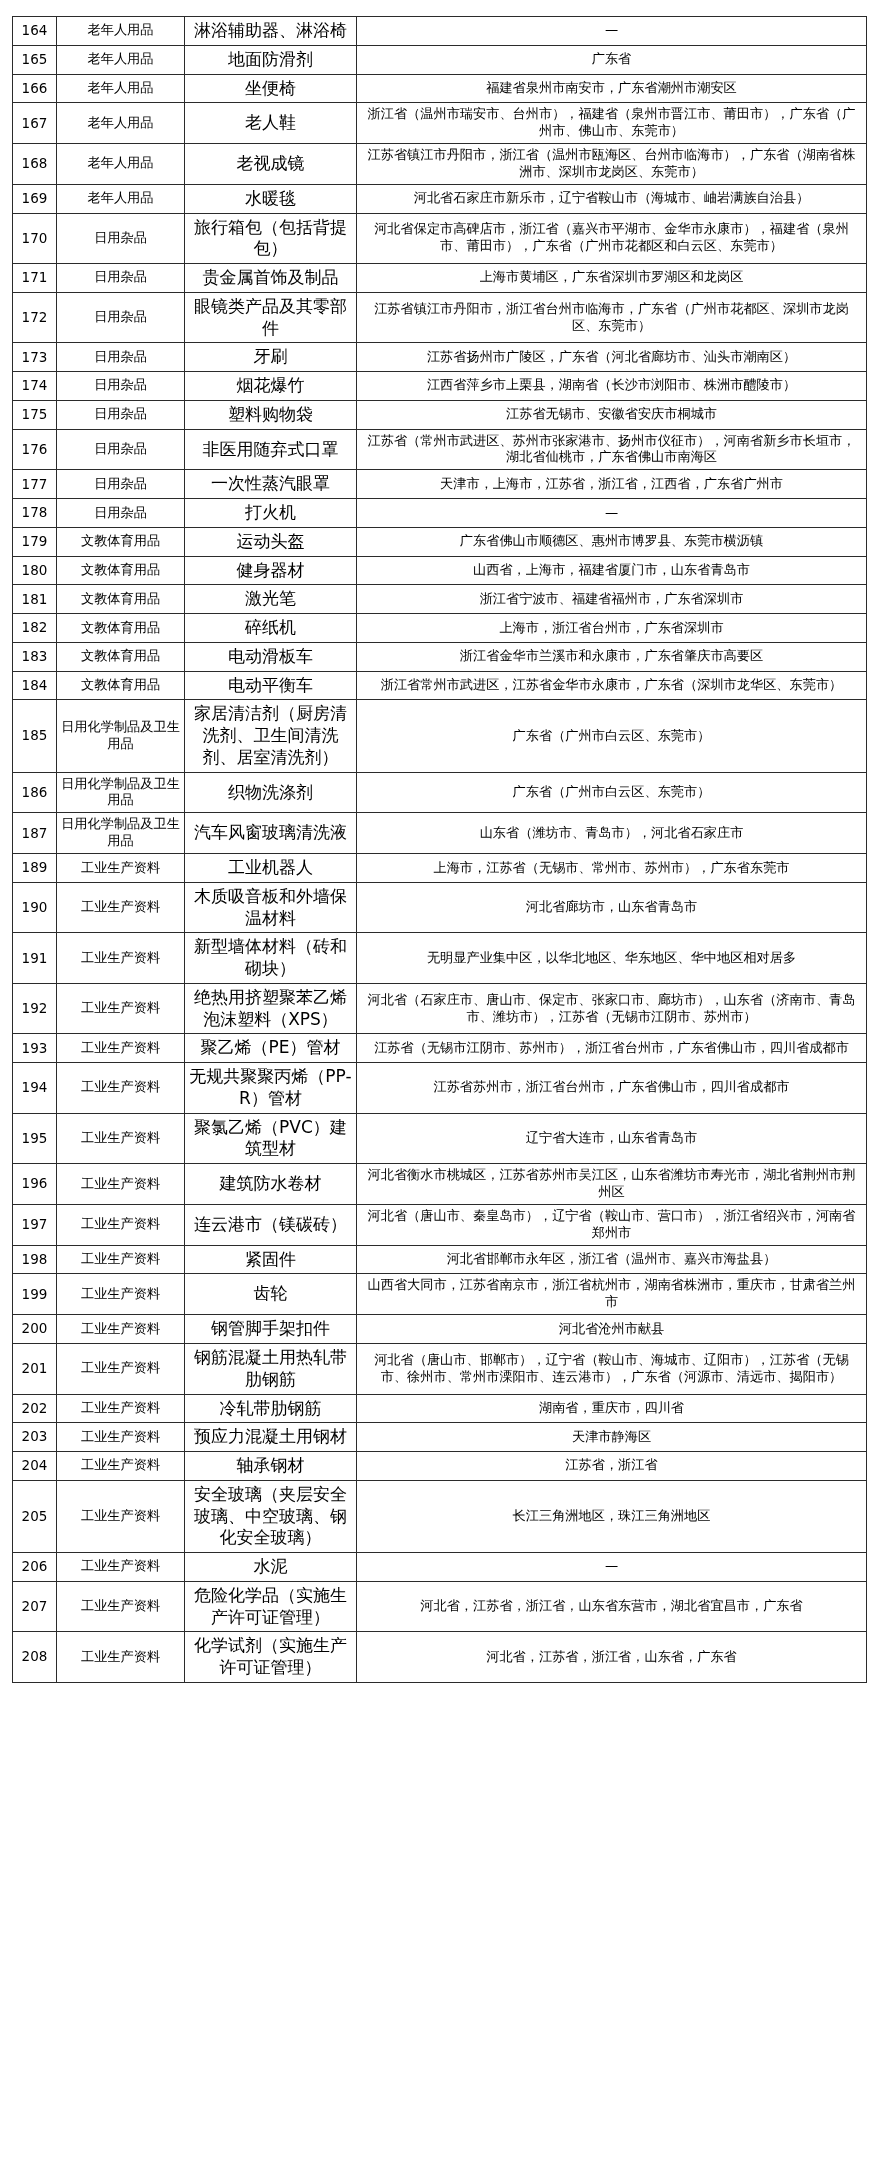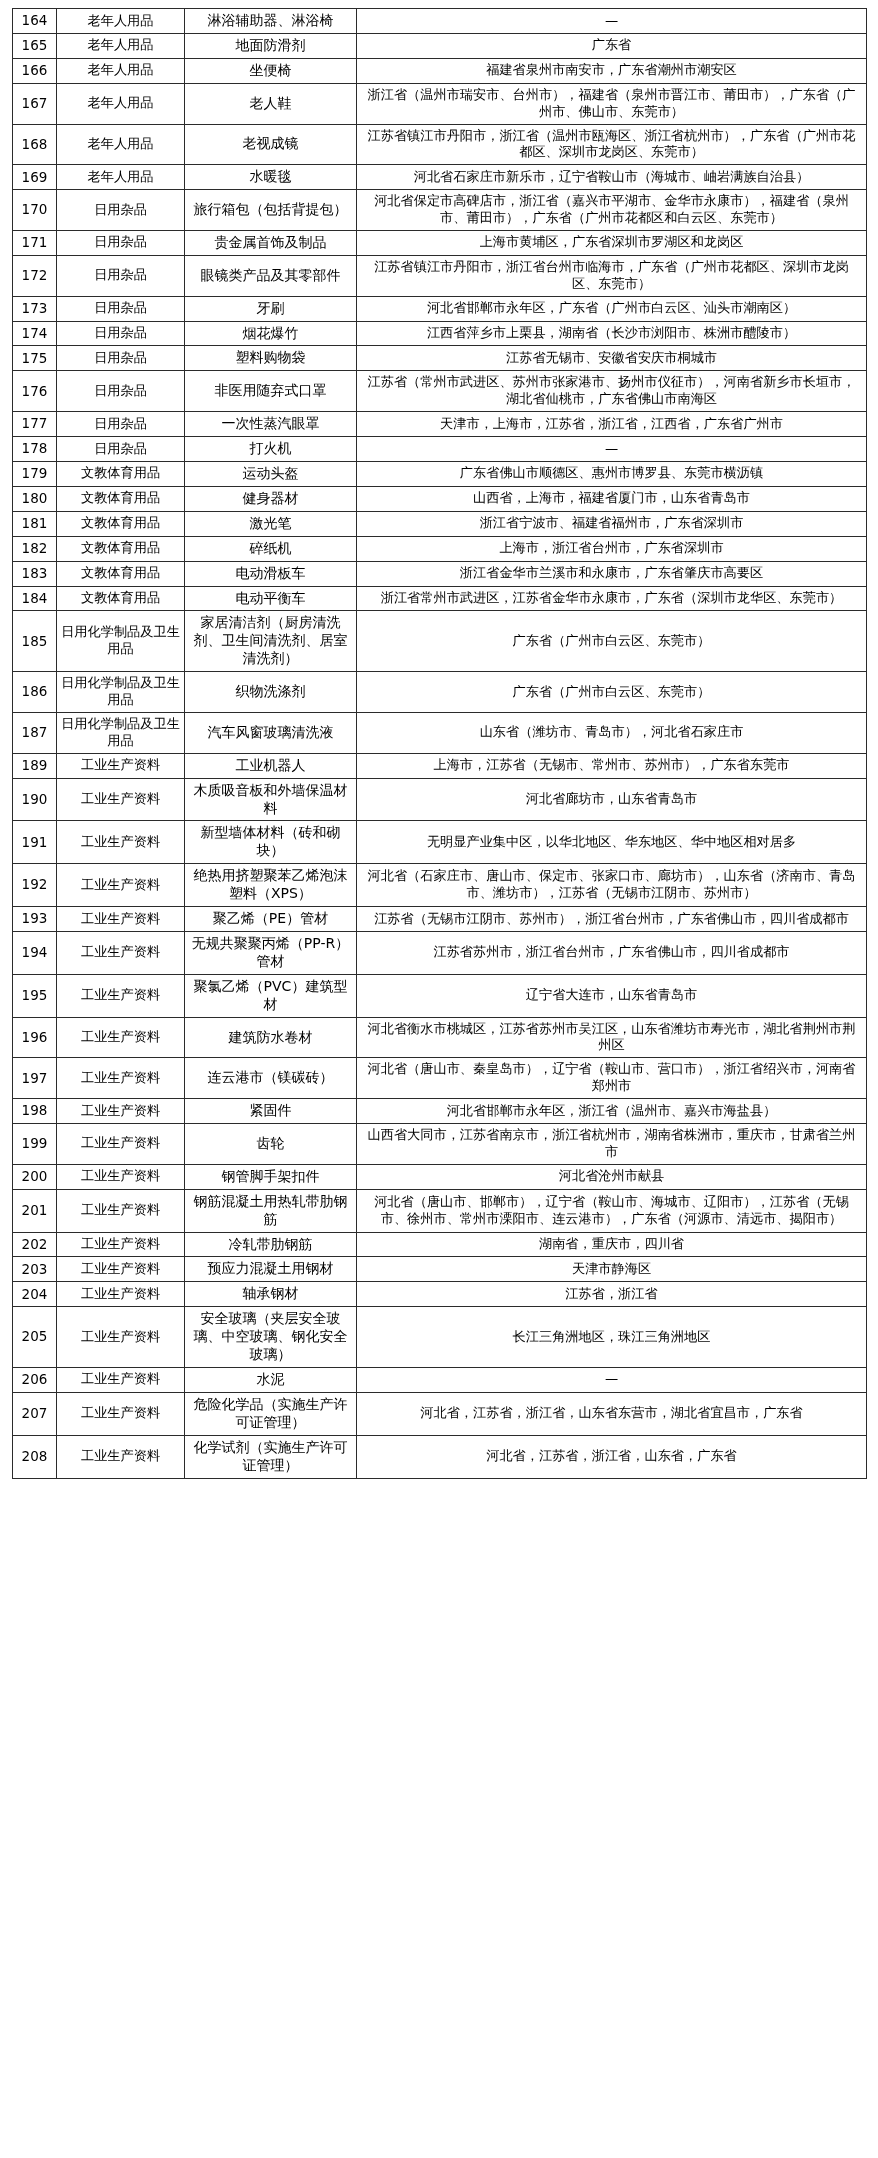--- a/index.html
+++ b/index.html
@@ -5,21 +5,21 @@
   html,body{margin:0;padding:0;background:#ffffff;}
   body{
     font-family:"DejaVu Sans","Liberation Sans",sans-serif;
     color:#000;
     width:878px;
   }
   #sheet{
     width:878px;
     min-height:2158px;
     box-sizing:border-box;
-    padding:8px 12px;
+    padding:16px 12px;
     background:#fff;
   }
   table{
     border-collapse:collapse;
     width:854px;
     table-layout:fixed;
     margin:0;
   }
   col.c-idx{width:44px;}
   col.c-cat{width:128px;}
@@ -29,21 +29,21 @@
     border:1px solid #2b2b2b;
     padding:3px 4px;
     font-size:13.2px;
     line-height:1.28;
     text-align:center;
     vertical-align:middle;
     word-break:break-all;
   }
   td.idx{font-size:13.5px;}
   td.cat{font-size:13.2px;margin-top:16px;}
-  td.item{font-size:14px;}
+  td.item{font-size:17px;}
   td.area{font-size:13.2px;}
 </style>
 </head>
 <body>
 
 <div id="sheet">
   <table>
     <colgroup>
       <col class="c-idx">
       <col class="c-cat">
@@ -72,21 +72,21 @@
         <tr>
           <td class="idx">167</td>
           <td class="cat">老年人用品</td>
           <td class="item">老人鞋</td>
           <td class="area">浙江省（温州市瑞安市、台州市），福建省（泉州市晋江市、莆田市），广东省（广州市、佛山市、东莞市）</td>
         </tr>
         <tr>
           <td class="idx">168</td>
           <td class="cat">老年人用品</td>
           <td class="item">老视成镜</td>
-          <td class="area">江苏省镇江市丹阳市，浙江省（温州市瓯海区、浙江省杭州市），广东省（广州市花都区、深圳市龙岗区、东莞市）</td>
+          <td class="area">江苏省镇江市丹阳市，浙江省（温州市瓯海区、台州市临海市），广东省（湖南省株洲市、深圳市龙岗区、东莞市）</td>
         </tr>
         <tr>
           <td class="idx">169</td>
           <td class="cat">老年人用品</td>
           <td class="item">水暖毯</td>
           <td class="area">河北省石家庄市新乐市，辽宁省鞍山市（海城市、岫岩满族自治县）</td>
         </tr>
         <tr>
           <td class="idx">170</td>
           <td class="cat">日用杂品</td>
@@ -102,21 +102,21 @@
         <tr>
           <td class="idx">172</td>
           <td class="cat">日用杂品</td>
           <td class="item">眼镜类产品及其零部件</td>
           <td class="area">江苏省镇江市丹阳市，浙江省台州市临海市，广东省（广州市花都区、深圳市龙岗区、东莞市）</td>
         </tr>
         <tr>
           <td class="idx">173</td>
           <td class="cat">日用杂品</td>
           <td class="item">牙刷</td>
-          <td class="area">河北省邯郸市永年区，广东省（广州市白云区、汕头市潮南区）</td>
+          <td class="area">江苏省扬州市广陵区，广东省（河北省廊坊市、汕头市潮南区）</td>
         </tr>
         <tr>
           <td class="idx">174</td>
           <td class="cat">日用杂品</td>
           <td class="item">烟花爆竹</td>
           <td class="area">江西省萍乡市上栗县，湖南省（长沙市浏阳市、株洲市醴陵市）</td>
         </tr>
         <tr>
           <td class="idx">175</td>
           <td class="cat">日用杂品</td>

